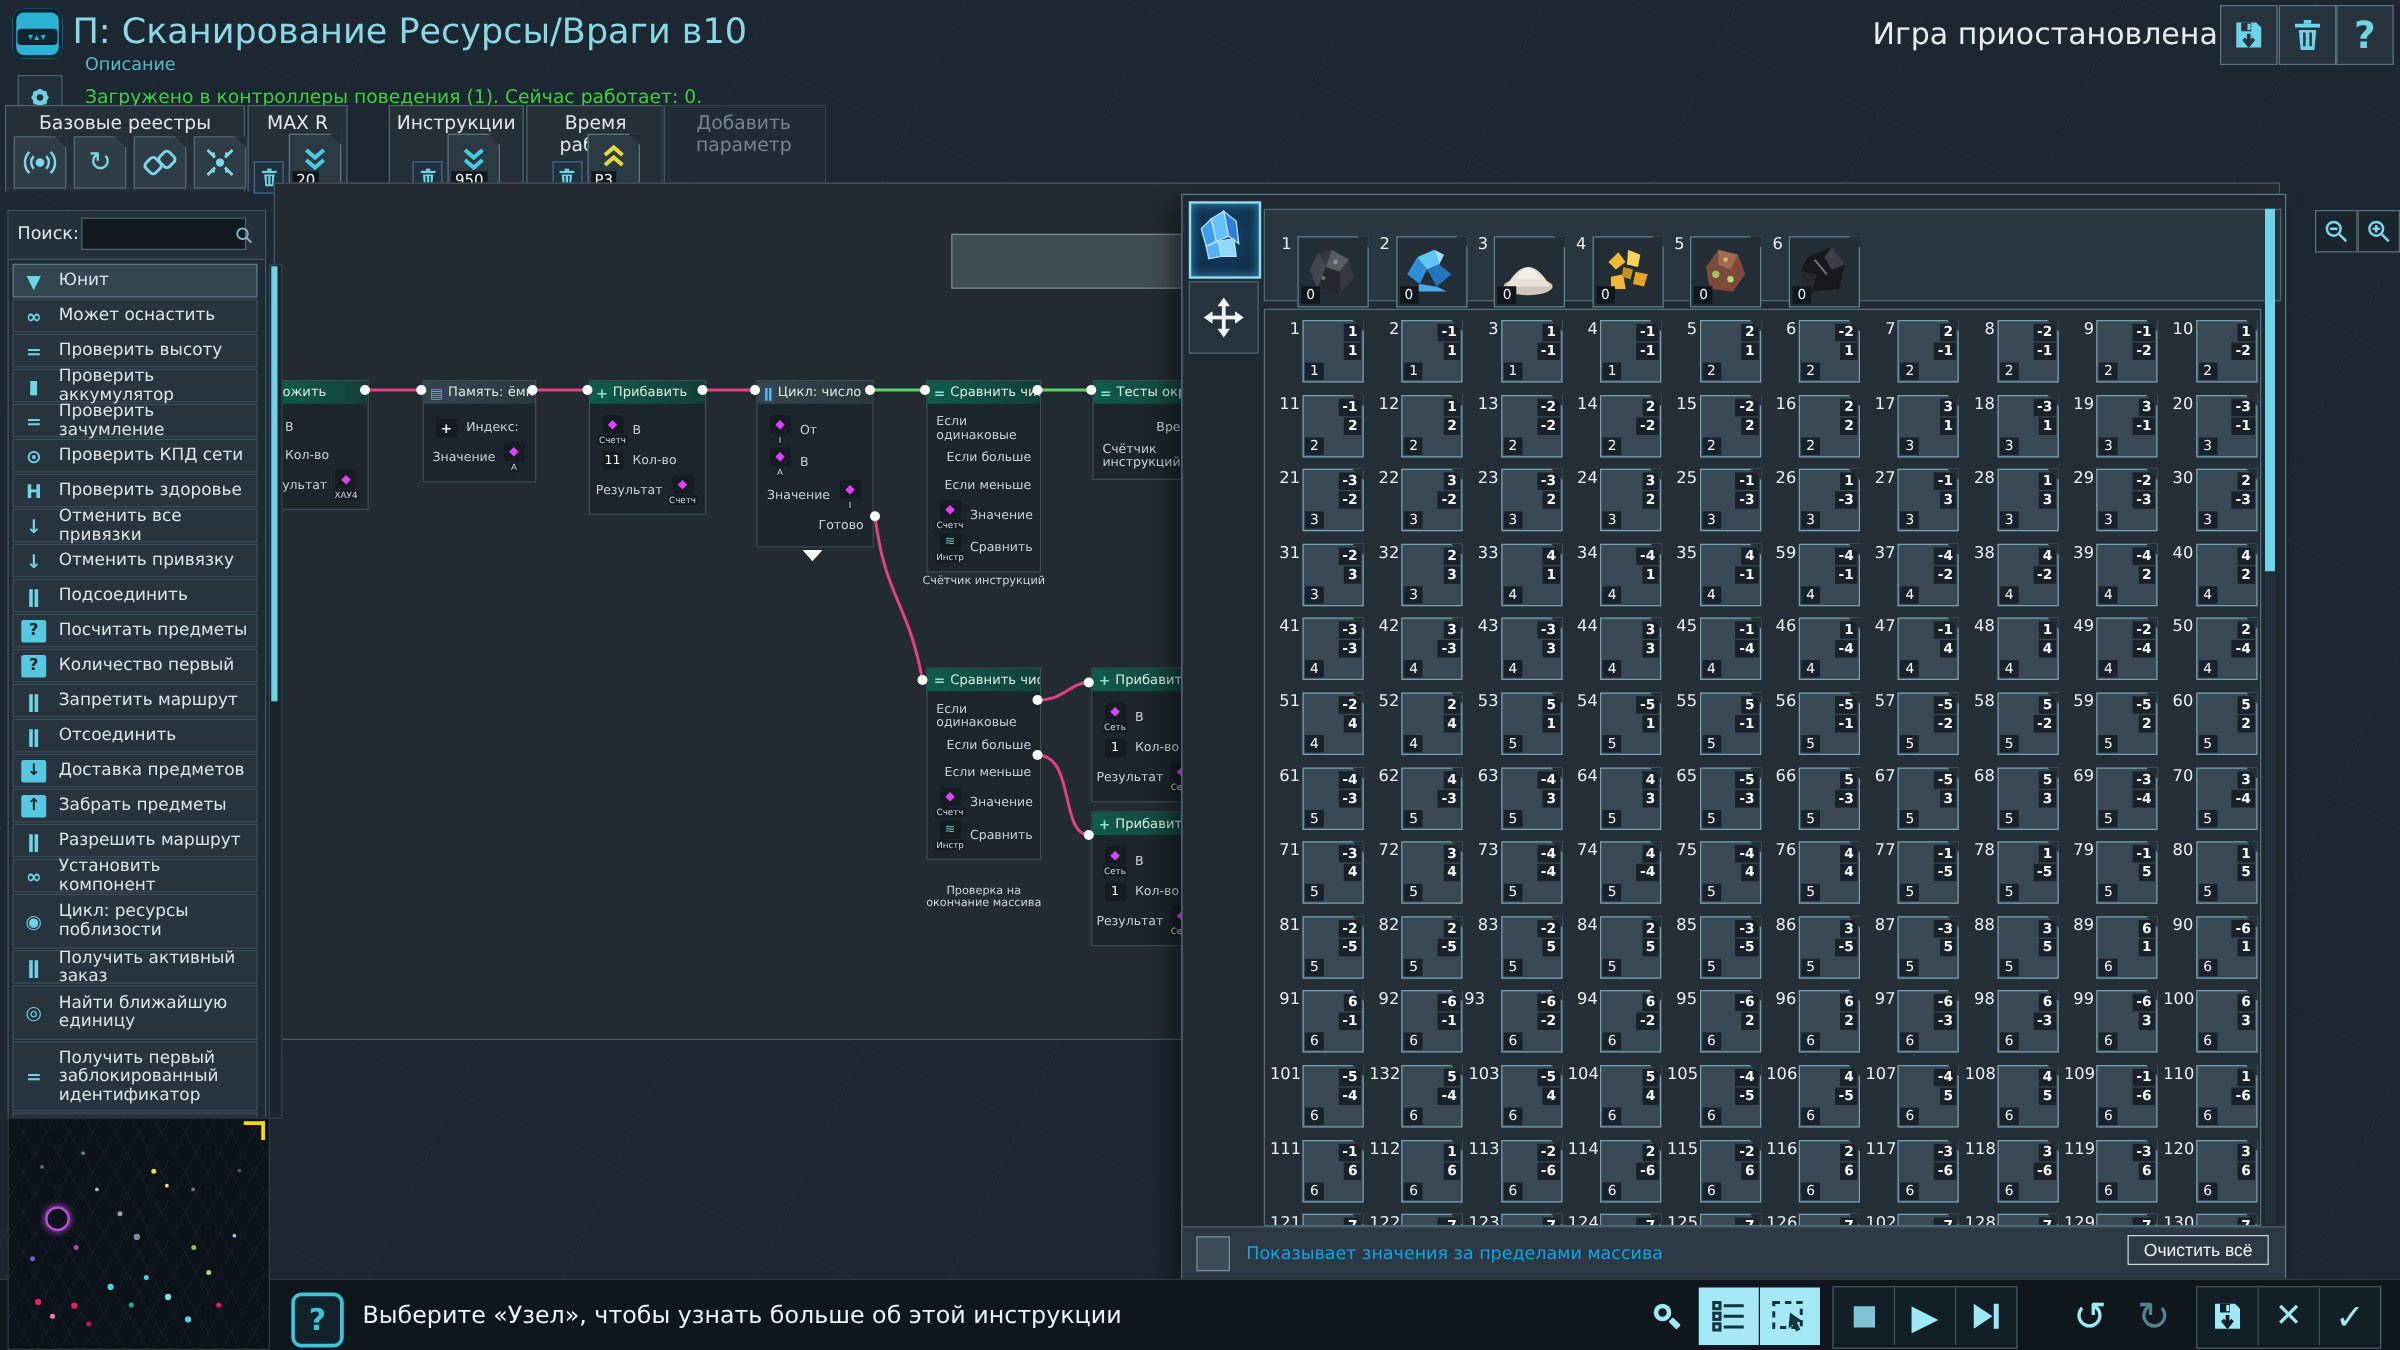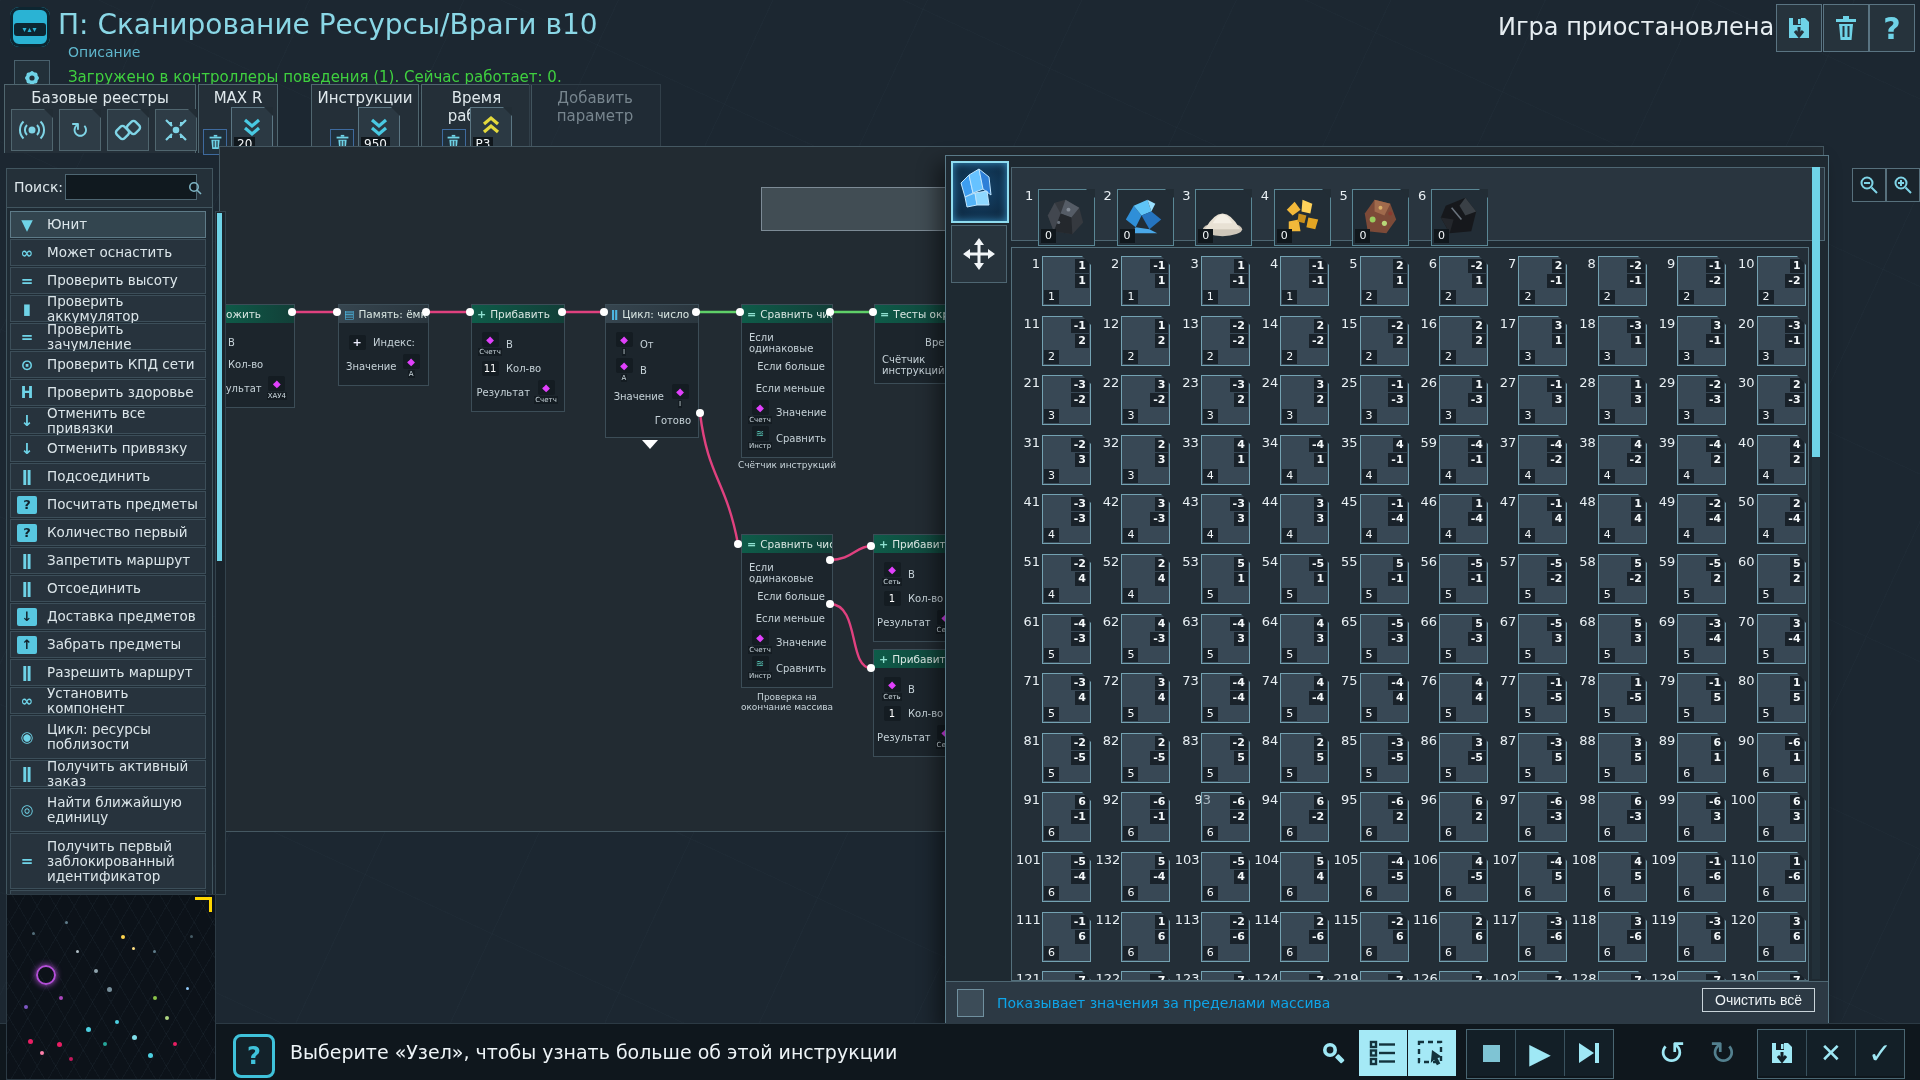--- a/index.html
+++ b/index.html
@@ -439,21 +439,21 @@
             <div class="nrow">
               <span class="chipwrap">
                 <span class="chip">
                   <span class="ins">≋</span>
                 </span>
                 <span class="chipsub">Инстр</span>
               </span>
               <span>Сравнить</span>
             </div>
           </div>
-          <div class="nsub" style="top:100%;margin-top:5px">Проверка на окончание массива</div>
+          <div class="nsub" style="top:100%;margin-top:21px">Проверка на окончание массива</div>
         </div>
         <div class="node" style="left: 653px; top: 387px; width: 88px;">
           <div class="ntitle green">
             <span class="nico ">+</span>
             <span>Прибавить</span>
           </div>
           <div class="nbody">
             <div class="nrow">
               <span class="chipwrap">
                 <span class="chip">
@@ -1289,21 +1289,21 @@
     <span class="cv" style="top:2px">6</span>
     <span class="cv" style="top:17px">-1</span>
     <span class="cb">6</span>
   </div>
         <span class="cnum" style="left:83.4px;top:544.4px">92</span>
   <div class="cbox" style="left:109.4px;top:544.4px">
     <span class="cv" style="top:2px">-6</span>
     <span class="cv" style="top:17px">-1</span>
     <span class="cb">6</span>
   </div>
-        <span class="cnum" style="left:175px;top:544.4px">93</span>
+        <span class="cnum" style="left:152px;top:544.4px">93</span>
   <div class="cbox" style="left:188.8px;top:544.4px">
     <span class="cv" style="top:2px">-6</span>
     <span class="cv" style="top:17px">-2</span>
     <span class="cb">6</span>
   </div>
         <span class="cnum" style="left:242.20000000000002px;top:544.4px">94</span>
   <div class="cbox" style="left:268.20000000000005px;top:544.4px">
     <span class="cv" style="top:2px">6</span>
     <span class="cv" style="top:17px">-2</span>
     <span class="cb">6</span>
@@ -1477,21 +1477,21 @@
         <span class="cnum" style="left:162.8px;top:723.2px">123</span>
   <div class="cbox" style="left:188.8px;top:723.2px">
     <span class="cv" style="top:2px">7</span>
 
   </div>
         <span class="cnum" style="left:242.20000000000002px;top:723.2px">124</span>
   <div class="cbox" style="left:268.20000000000005px;top:723.2px">
     <span class="cv" style="top:2px">-7</span>
 
   </div>
-        <span class="cnum" style="left:321.6px;top:723.2px">219</span>
+        <span class="cnum" style="left:321.6px;top:723.2px">125</span>
   <div class="cbox" style="left:347.6px;top:723.2px">
     <span class="cv" style="top:2px">-7</span>
 
   </div>
         <span class="cnum" style="left:401px;top:723.2px">126</span>
   <div class="cbox" style="left:427px;top:723.2px">
     <span class="cv" style="top:2px">7</span>
 
   </div>
         <span class="cnum" style="left:480.40000000000003px;top:723.2px">102</span>

